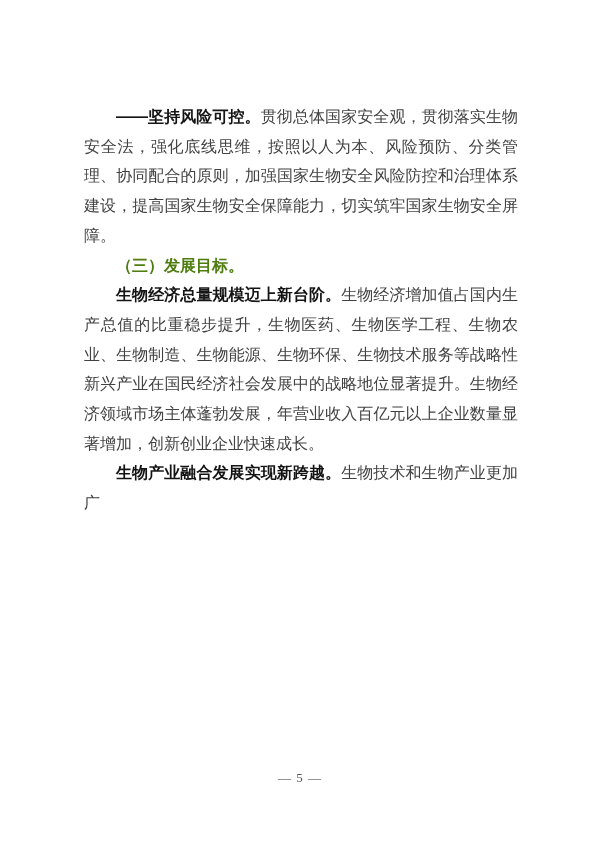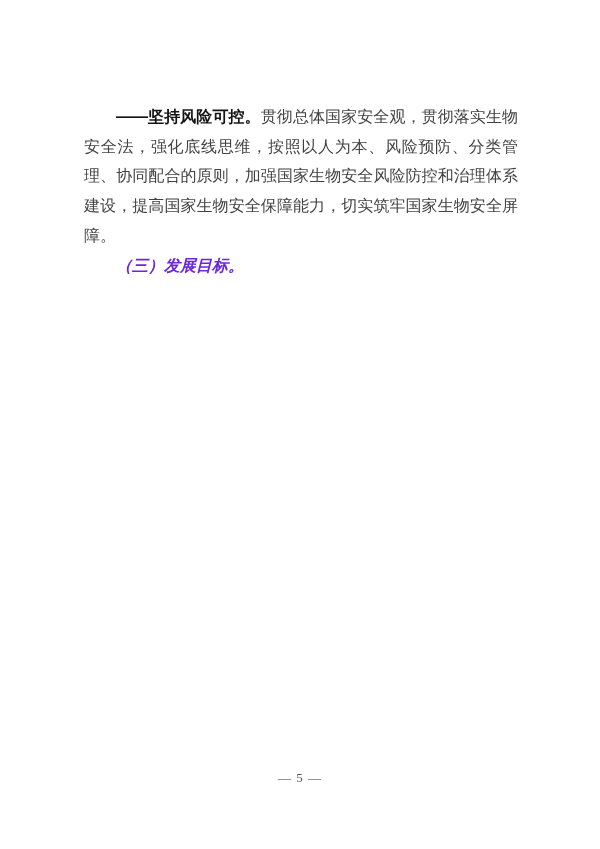--- a/index.html
+++ b/index.html
@@ -32,22 +32,21 @@
     padding: 0;
     text-indent: 32px;
   }
   .lead {
     font-weight: bold;
     color: #141414;
     font-family: "Liberation Sans", "DejaVu Sans", sans-serif;
   }
   .kai-heading {
     font-weight: bold;
-    font-style: italic;
-    color: #6d28d9;
+    color: #4d7c0f;
   }
   .page-number {
     position: absolute;
     top: 770px;
     left: 0;
     width: 600px;
     text-align: center;
     font-size: 13px;
     letter-spacing: 1px;
     color: #555555;
@@ -58,19 +57,21 @@
 <body>
 
 <div class="page">
   <div class="textblock">
 
     <p><span class="lead">——坚持风险可控。</span><span>贯彻总体国家安全观，贯彻落实生物安全法，强化底线思维，按照以人为本、风险预防、分类管理、协同配合的原则，加强国家生物安全风险防控和治理体系建设，提高国家生物安全保障能力，切实筑牢国家生物安全屏障。</span></p>
 
     <p><span class="kai-heading">（三）发展目标。</span></p>
 
 
+    <p><span class="lead">生物经济总量规模迈上新台阶。</span><span>生物经济增加值占国内生产总值的比重稳步提升，生物医药、生物医学工程、生物农业、生物制造、生物能源、生物环保、生物技术服务等战略性新兴产业在国民经济社会发展中的战略地位显著提升。生物经济领域市场主体蓬勃发展，年营业收入百亿元以上企业数量显著增加，创新创业企业快速成长。</span></p>
 
 
+    <p><span class="lead">生物产业融合发展实现新跨越。</span><span>生物技术和生物产业更加广</span></p>
 
   </div>
 
   <div class="page-number">— 5 —</div>
 </div>
 
 </body></html>

